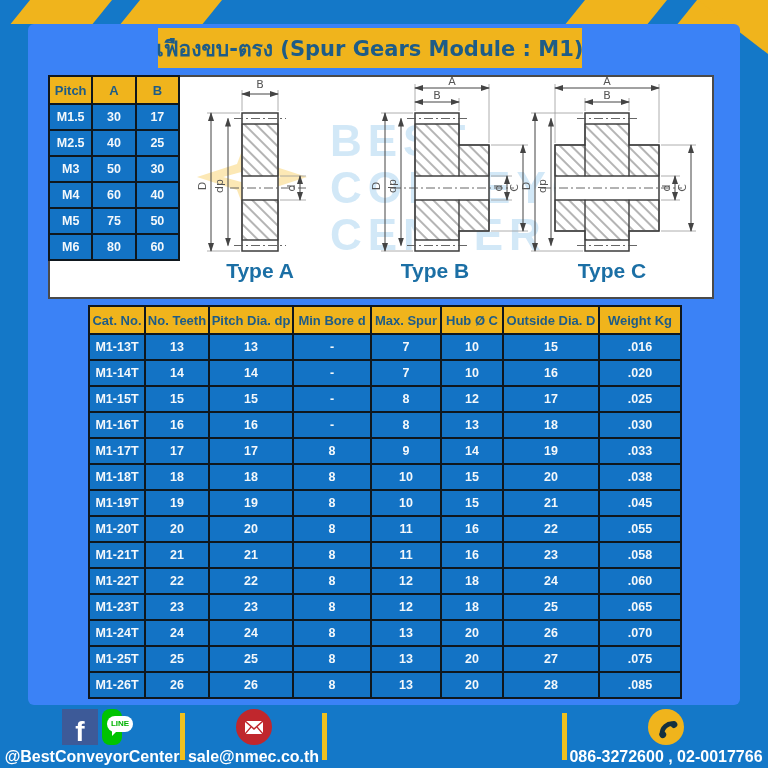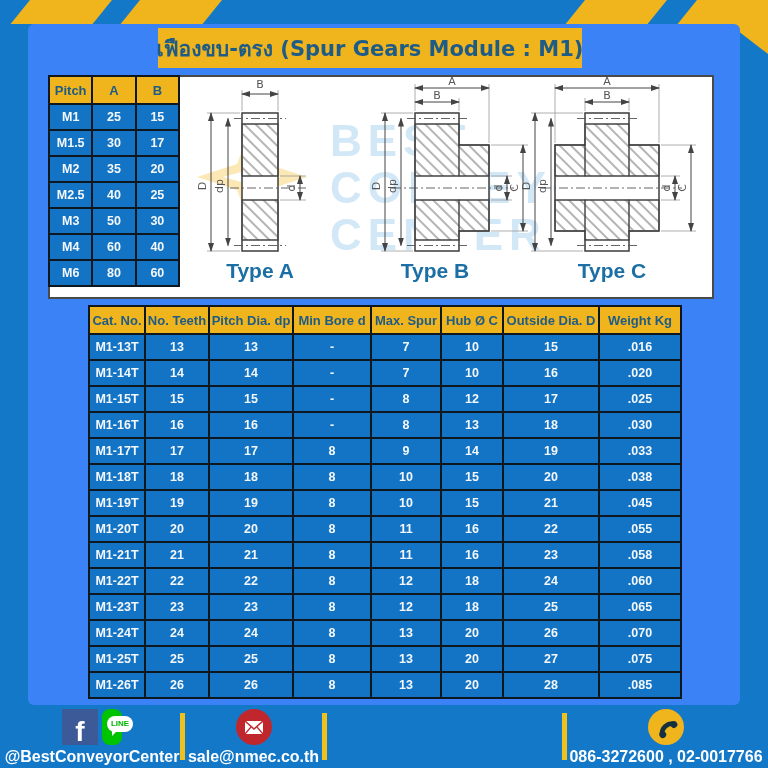--- a/index.html
+++ b/index.html
@@ -99,48 +99,43 @@
     <table class="pitch-table">
       <thead>
           <tr>
             <th>Pitch</th>
             <th>A</th>
             <th>B</th>
           </tr>
         </thead>
       <tbody>
           <tr>
-            <td>M1</td>
-            <td>25</td>
-            <td>15</td>
-          </tr>
-          <tr>
             <td>M1.5</td>
             <td>30</td>
             <td>17</td>
           </tr>
           <tr>
-            <td>M2</td>
-            <td>35</td>
-            <td>20</td>
-          </tr>
-          <tr>
             <td>M2.5</td>
             <td>40</td>
             <td>25</td>
           </tr>
           <tr>
             <td>M3</td>
             <td>50</td>
             <td>30</td>
           </tr>
           <tr>
             <td>M4</td>
             <td>60</td>
             <td>40</td>
+          </tr>
+          <tr>
+            <td>M5</td>
+            <td>75</td>
+            <td>50</td>
           </tr>
           <tr>
             <td>M6</td>
             <td>80</td>
             <td>60</td>
           </tr>
         </tbody>
     </table>
 
     <svg class="drawings-svg" width="530" height="180" viewBox="0 0 530 180">

